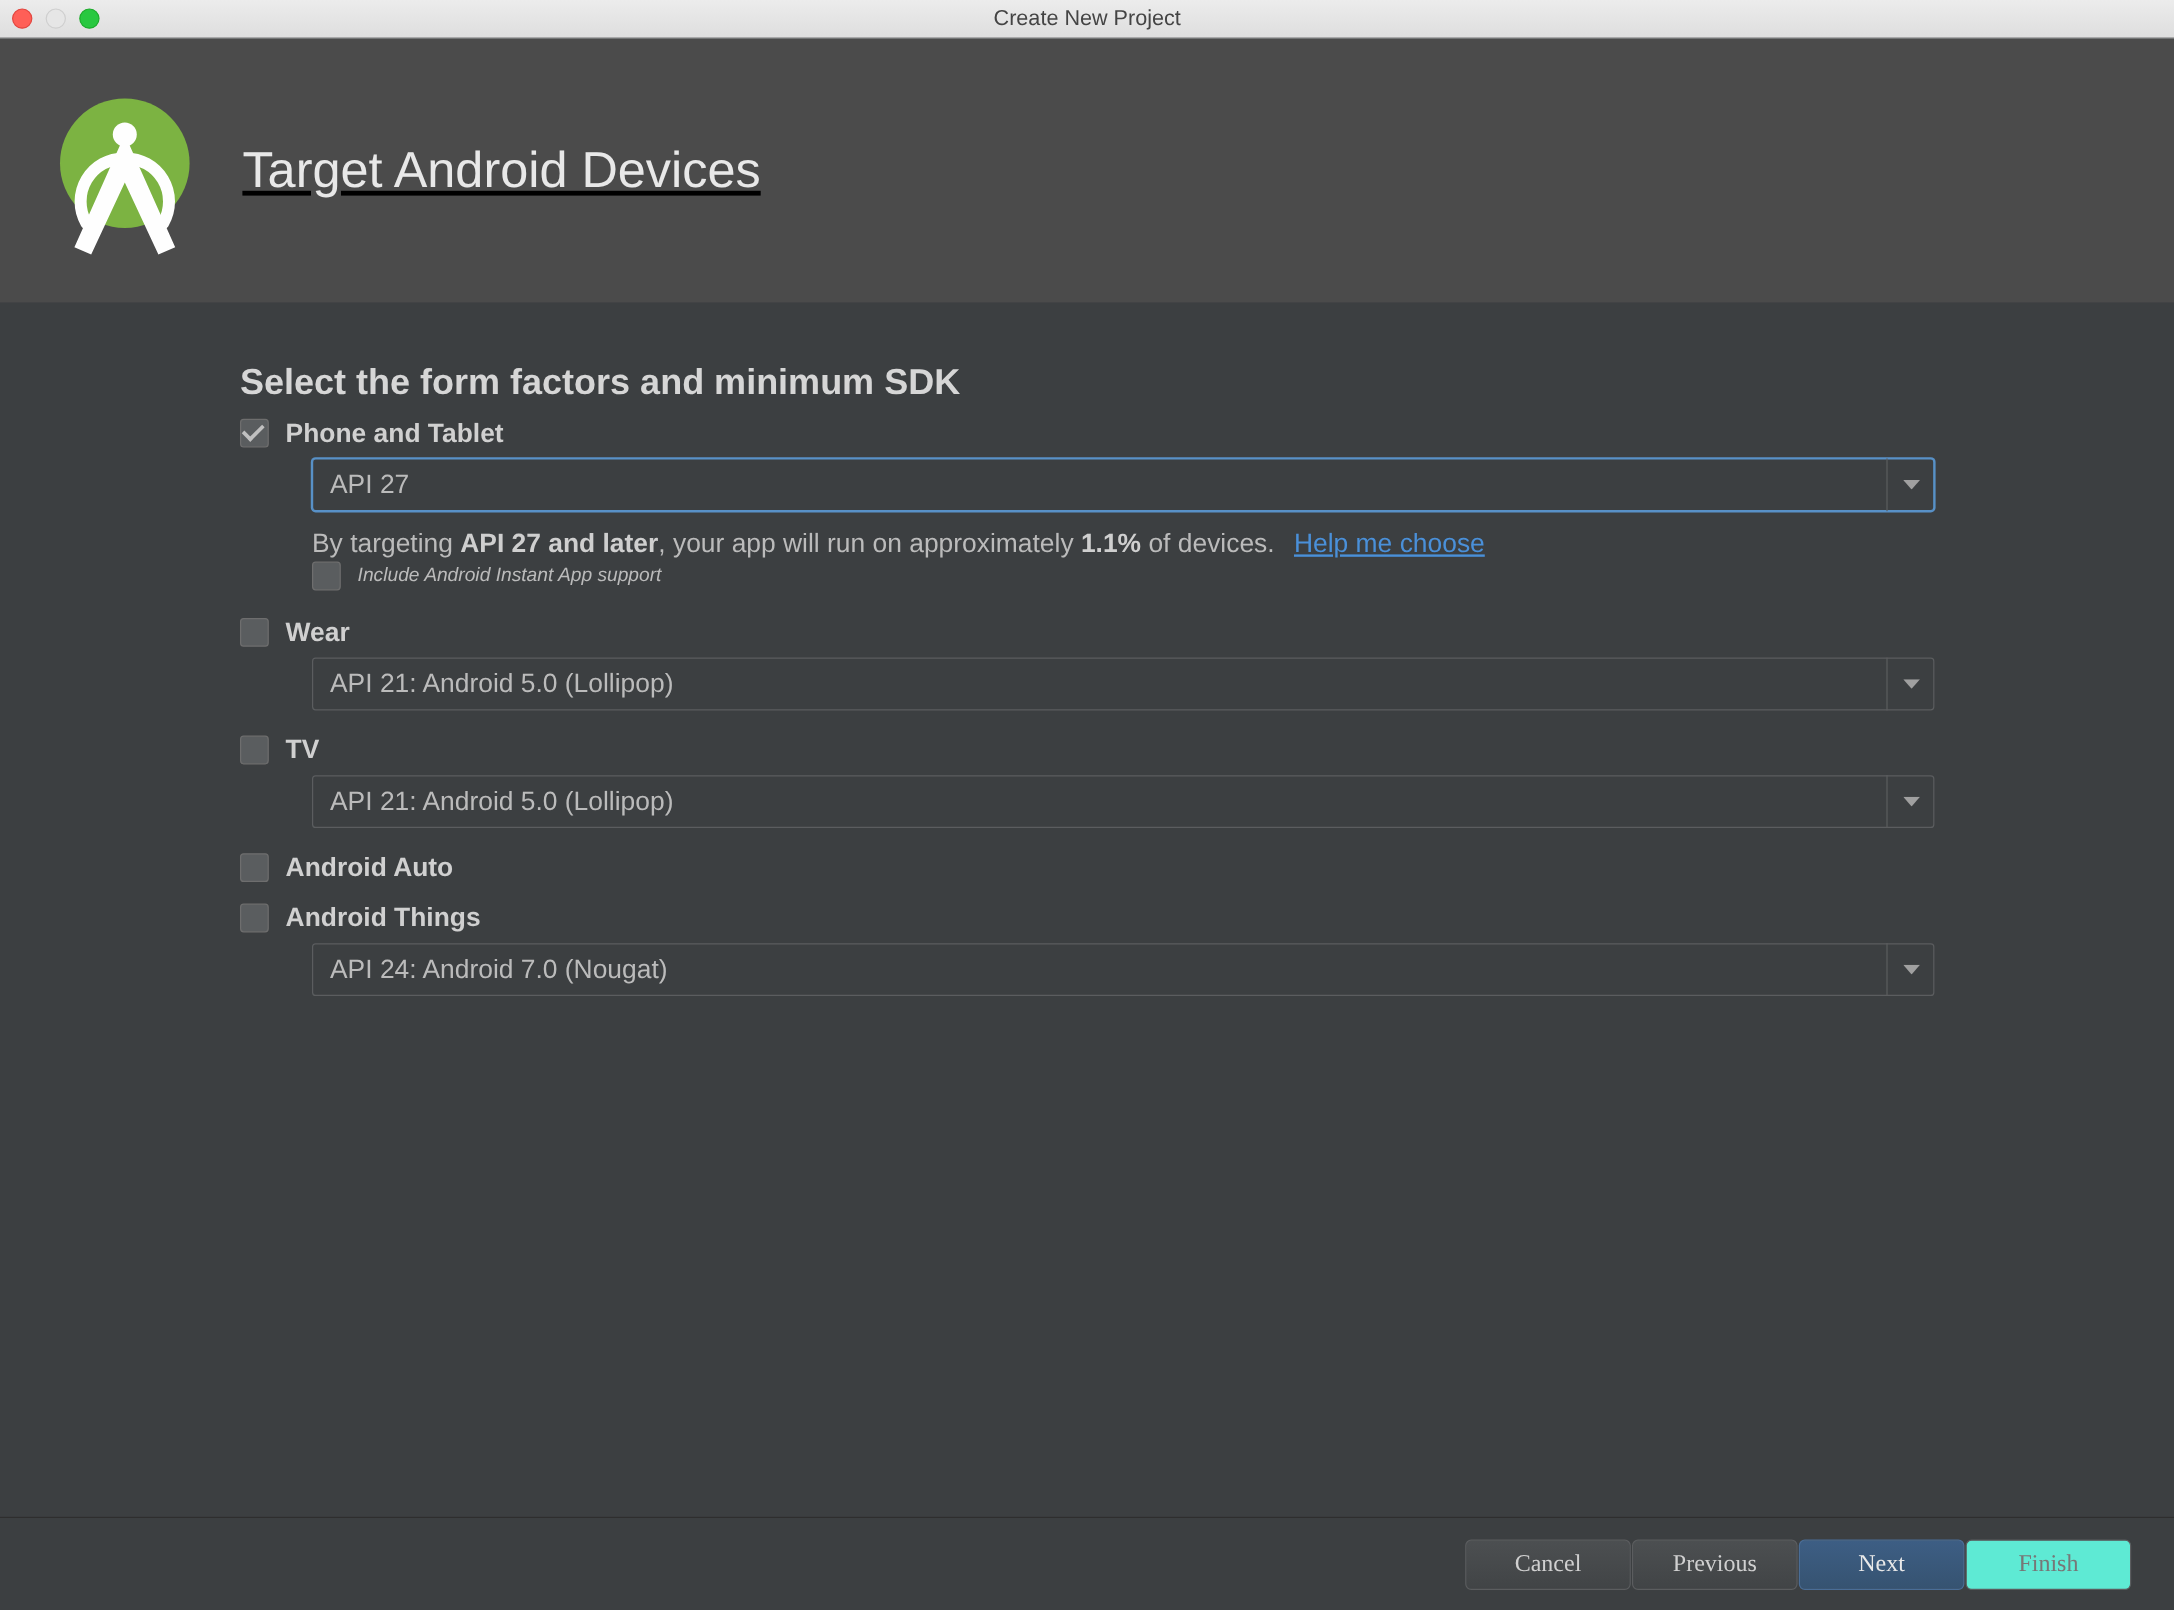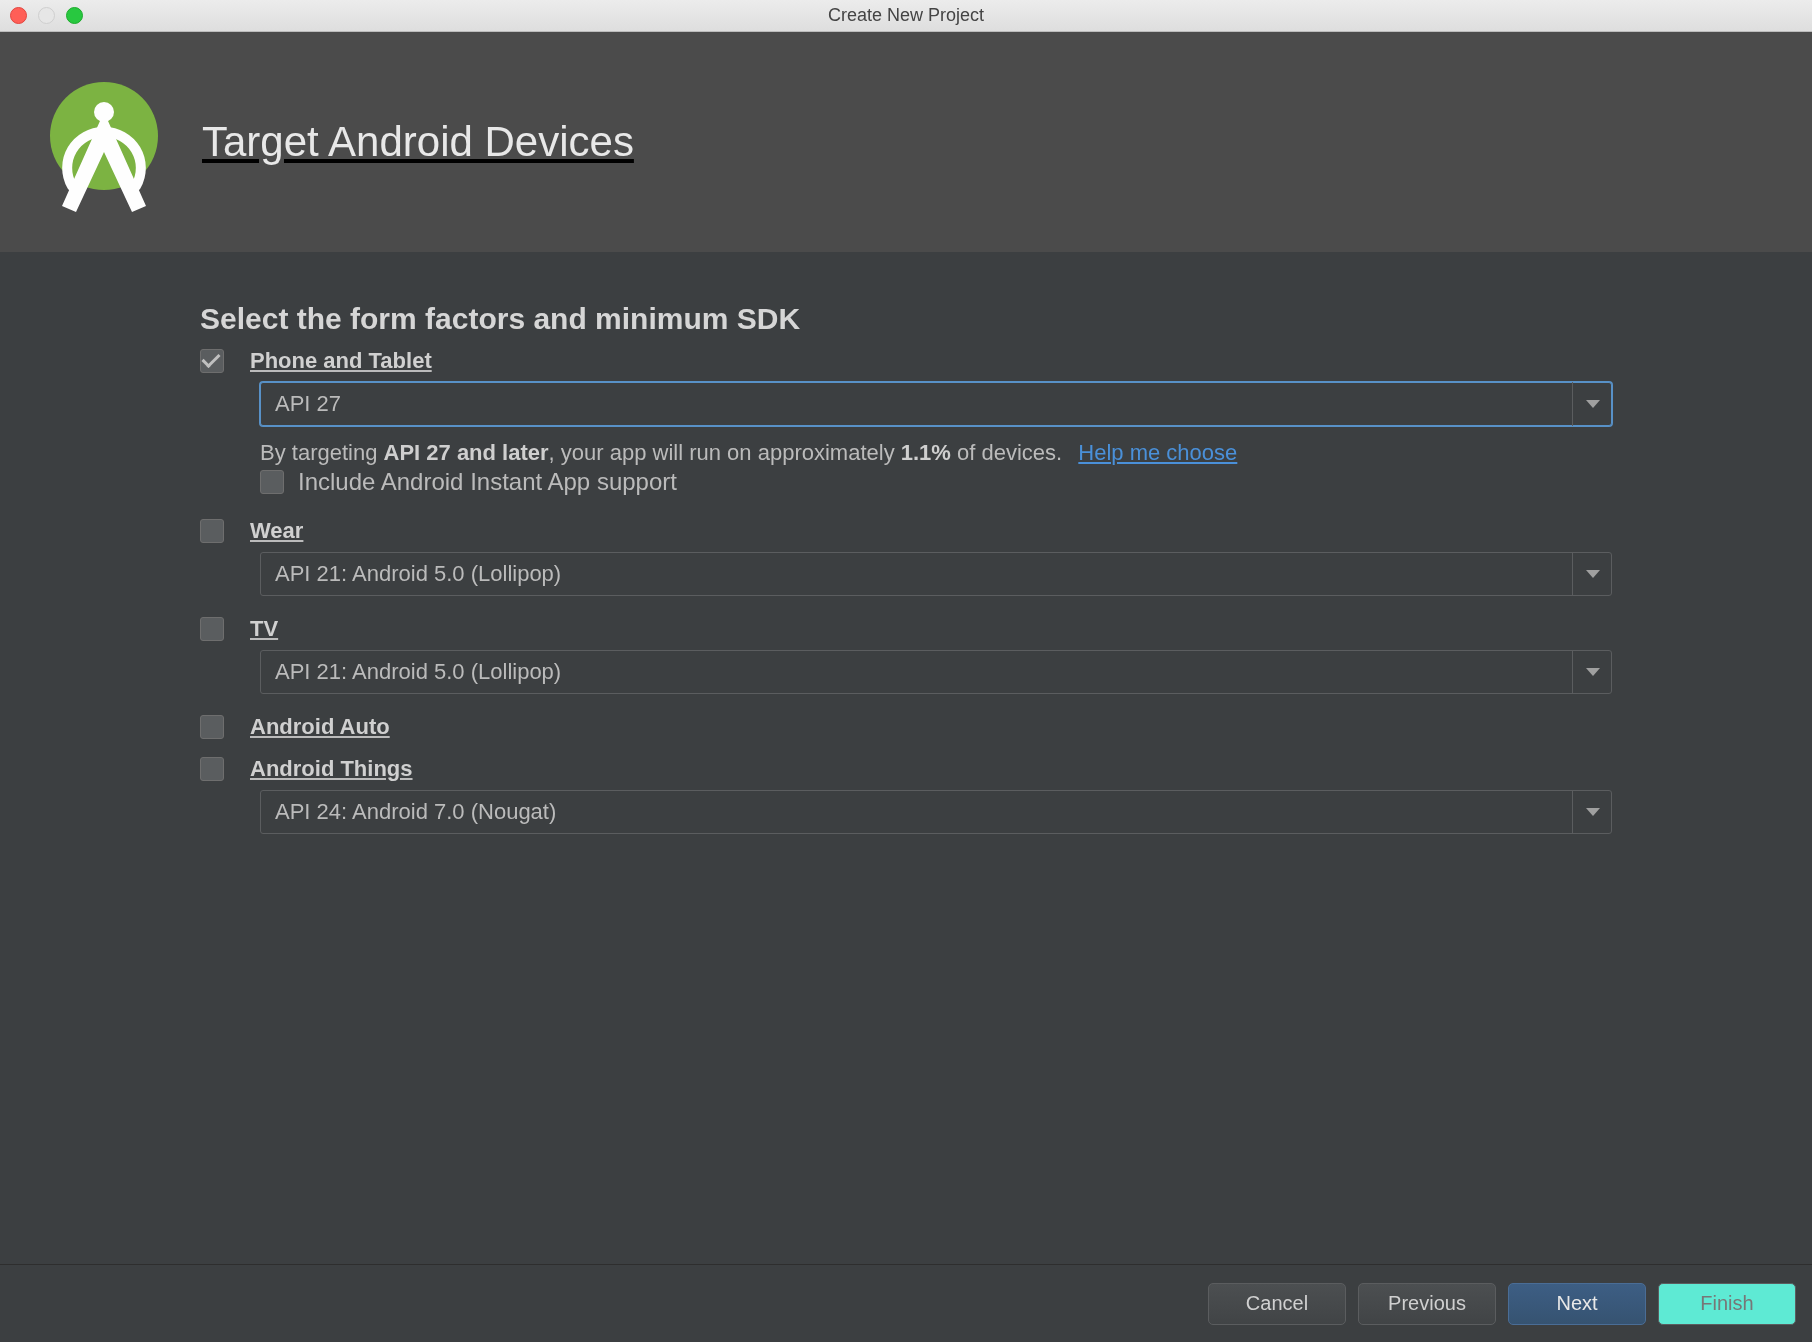--- a/index.html
+++ b/index.html
@@ -20,21 +20,21 @@
   }
   .logo-wrap { position: relative; width: 120px; height: 120px; }
   .logo-circle { width: 108px; height: 108px; border-radius: 50%; background: #7cb342; position: absolute; top: 0; left: 8px; }
   .logo-svg { position: absolute; top: 12px; left: 0; }
   .header-title { color: #e8e8e8; font-size: 42px; font-weight: 400; }
   
   .body { padding: 50px 200px 0 200px; color: #bbbbbb; }
   .section-heading { color: #d6d6d6; font-size: 30px; font-weight: 600; margin-bottom: 12px; }
   .section-sub { color: #9a9a9a; font-size: 22px; margin-bottom: 50px; }
   
-  .ff-row { display: flex; align-items: center; gap: 26px; margin-bottom: 8px; text-decoration: underline; }
+  .ff-row { display: flex; align-items: center; gap: 14px; margin-bottom: 8px; }
   .ff-label { color: #d0d0d0; font-size: 22px; font-weight: 600; }
   
   .checkbox { width: 24px; height: 24px; background: #5a5d5f; border: 1px solid #6e6e6e; border-radius: 3px; position: relative; cursor: pointer; flex-shrink: 0; }
   .checkbox.checked::after {
     content: ""; position: absolute; left: 5px; top: 0px; width: 7px; height: 14px;
     border: solid #c0c0c0; border-width: 0 3px 3px 0; transform: rotate(45deg);
   }
   
   .select-row { margin: 0 0 12px 60px; position: relative; }
   .select-box {
@@ -46,28 +46,28 @@
     position: absolute; right: 0; top: 0; width: 40px; height: 44px; border-left: 1px solid #5b5d5f;
     display: flex; align-items: center; justify-content: center;
   }
   .select-arrow svg { fill: #a0a0a0; }
   
   .help-line { margin: 14px 0 2px 60px; font-size: 22px; color: #bbbbbb; }
   .help-line b { font-weight: 700; color: #cfcfcf; }
   .help-link { color: #4a90d9; text-decoration: underline; cursor: pointer; margin-left: 10px; }
   
   .instant-row { margin: 0 0 22px 60px; display: flex; align-items: center; gap: 14px; }
-  .instant-label { color: #bbbbbb; font-size: 24px; }
+  .instant-label { color: #bbbbbb; font-size: 16px; font-style: italic; }
   
   .section-gap { height: 8px; }
   
   .footer {
     position: absolute; bottom: 0; left: 0; right: 0; height: 78px;
     border-top: 1px solid #2e2e2e; display: flex; align-items: center; justify-content: flex-end;
-    padding-right: 16px; gap: 12px;
+    padding-right: 36px; gap: 1px; font-family: Liberation Serif, serif;
   }
   .btn {
     min-width: 138px; height: 42px; border-radius: 5px; border: 1px solid #5b5d5f;
     background: linear-gradient(#4c4f51, #414446); color: #d0d0d0; font-size: 20px;
     cursor: pointer; display: flex; align-items: center; justify-content: center;
   }
   .btn.primary { background: linear-gradient(#3d5e84, #365371); border-color: #4a6d96; color: #e8e8e8; }
   .btn.disabled { color: #777; background: #5eead4; cursor: default; }
 </style>
 </head>

